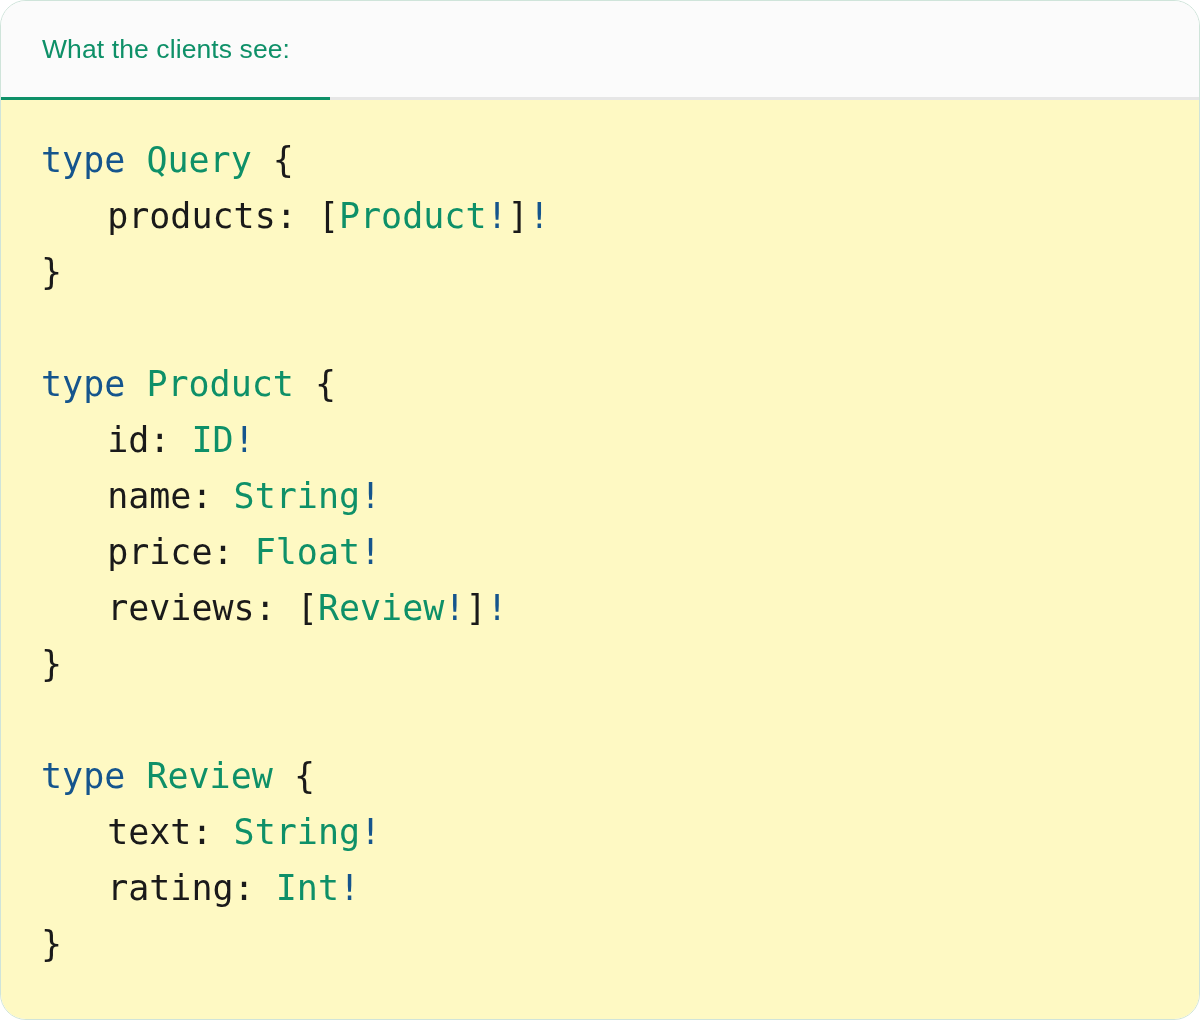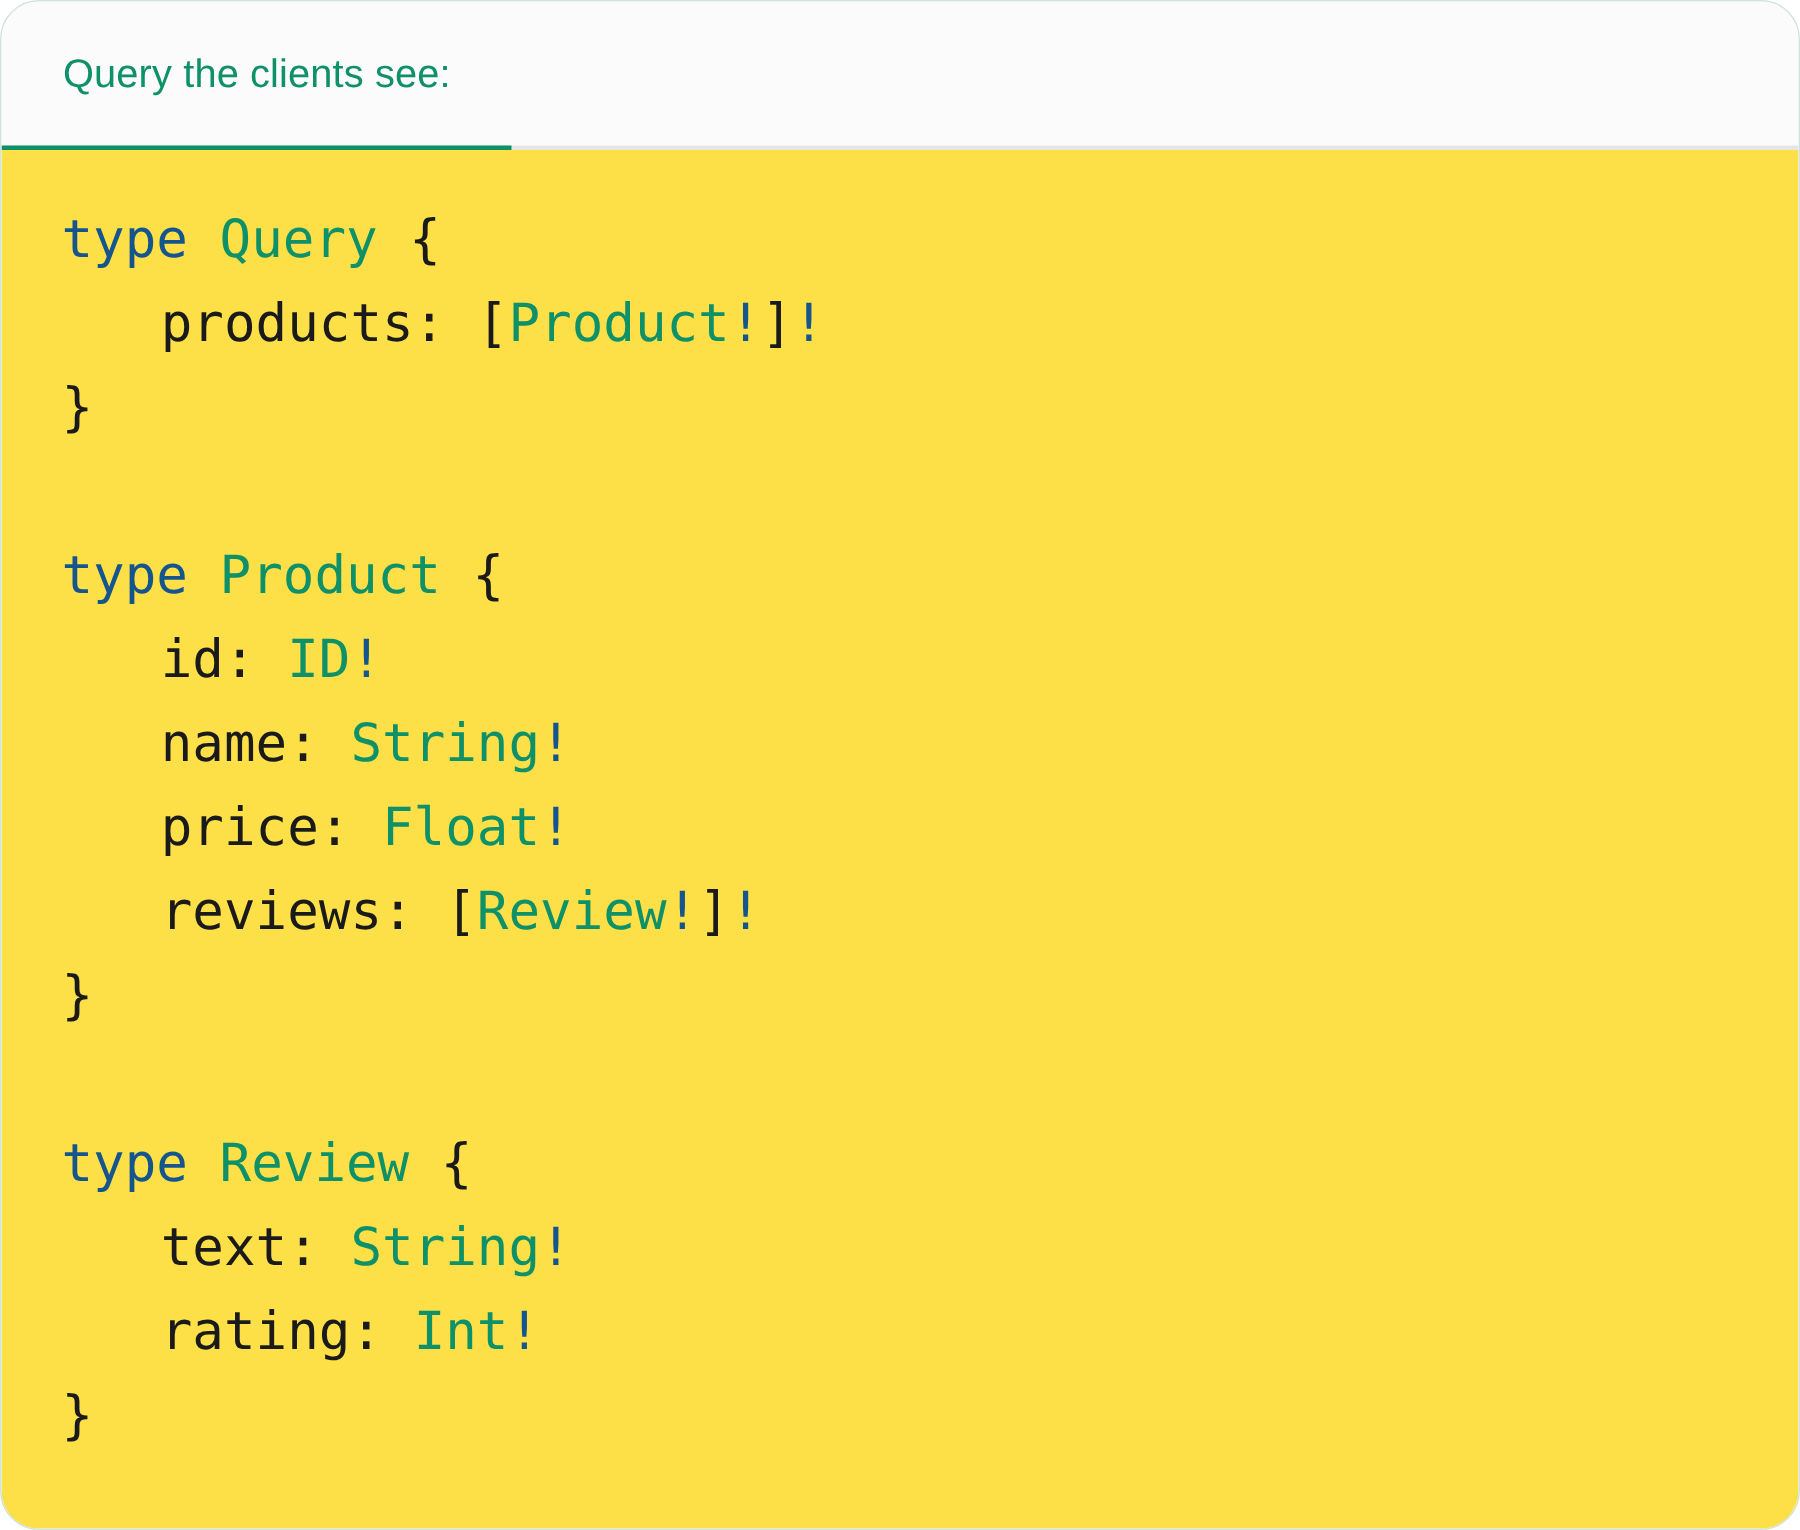--- a/index.html
+++ b/index.html
@@ -68,21 +68,21 @@
     right: 0;
     bottom: -3px;
     height: 3px;
     background: #0e9068;
   }
 
   
   .code-pane {
     box-sizing: border-box;
     padding: 32px 54px 0 40px;
-    background: #fde047;
+    background: #fef9c3;
     height: calc(100% - 99px);
     overflow: hidden;
   }
 
   pre.code {
     margin: 0;
     font-family: "DejaVu Sans Mono", monospace;
     font-size: 35px;
     line-height: 56px;
     white-space: pre;
@@ -99,21 +99,21 @@
   .tok-punct { color: #1a1a1a; }   
   .tok-bang  { color: #15558d; }   
 </style>
 </head>
 <body>
 
 <div class="card">
 
   <div class="tabbar">
     <div class="tab active">
-      <span class="tab-label">Query the clients see:</span>
+      <span class="tab-label">What the clients see:</span>
     </div>
   </div>
 
   <div class="code-pane">
     <pre class="code"><span class="ln"><span class="tok-kw">type</span><span> </span><span class="tok-type">Query</span><span> </span><span class="tok-punct">{</span></span><span class="ln"><span>  </span><span class="tok-field">products</span><span class="tok-punct">:</span><span> </span><span class="tok-punct">[</span><span class="tok-type">Product</span><span class="tok-bang">!</span><span class="tok-punct">]</span><span class="tok-bang">!</span></span><span class="ln"><span class="tok-punct">}</span></span><span class="ln"> </span><span class="ln"><span class="tok-kw">type</span><span> </span><span class="tok-type">Product</span><span> </span><span class="tok-punct">{</span></span><span class="ln"><span>  </span><span class="tok-field">id</span><span class="tok-punct">:</span><span> </span><span class="tok-type">ID</span><span class="tok-bang">!</span></span><span class="ln"><span>  </span><span class="tok-field">name</span><span class="tok-punct">:</span><span> </span><span class="tok-type">String</span><span class="tok-bang">!</span></span><span class="ln"><span>  </span><span class="tok-field">price</span><span class="tok-punct">:</span><span> </span><span class="tok-type">Float</span><span class="tok-bang">!</span></span><span class="ln"><span>  </span><span class="tok-field">reviews</span><span class="tok-punct">:</span><span> </span><span class="tok-punct">[</span><span class="tok-type">Review</span><span class="tok-bang">!</span><span class="tok-punct">]</span><span class="tok-bang">!</span></span><span class="ln"><span class="tok-punct">}</span></span><span class="ln"> </span><span class="ln"><span class="tok-kw">type</span><span> </span><span class="tok-type">Review</span><span> </span><span class="tok-punct">{</span></span><span class="ln"><span>  </span><span class="tok-field">text</span><span class="tok-punct">:</span><span> </span><span class="tok-type">String</span><span class="tok-bang">!</span></span><span class="ln"><span>  </span><span class="tok-field">rating</span><span class="tok-punct">:</span><span> </span><span class="tok-type">Int</span><span class="tok-bang">!</span></span><span class="ln"><span class="tok-punct">}</span></span></pre>
   </div>
 
 </div>
 
 </body></html>

